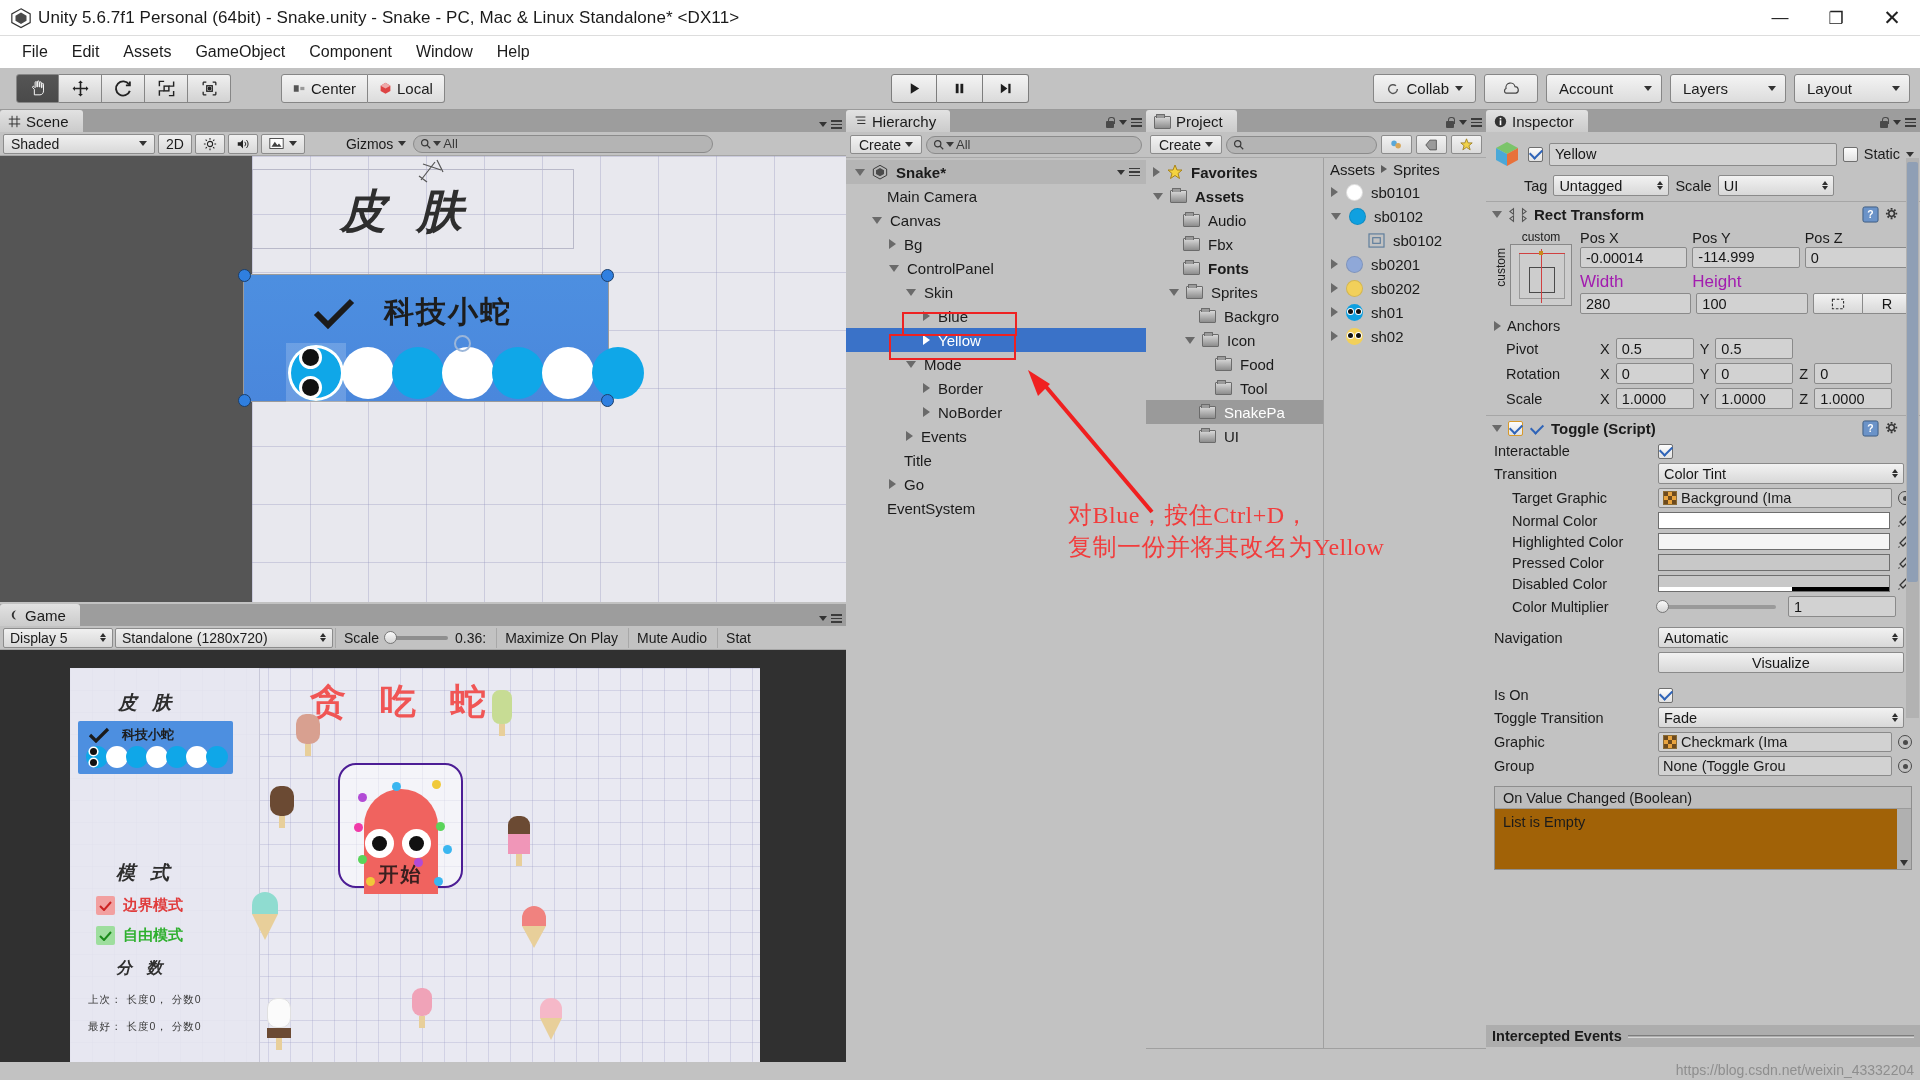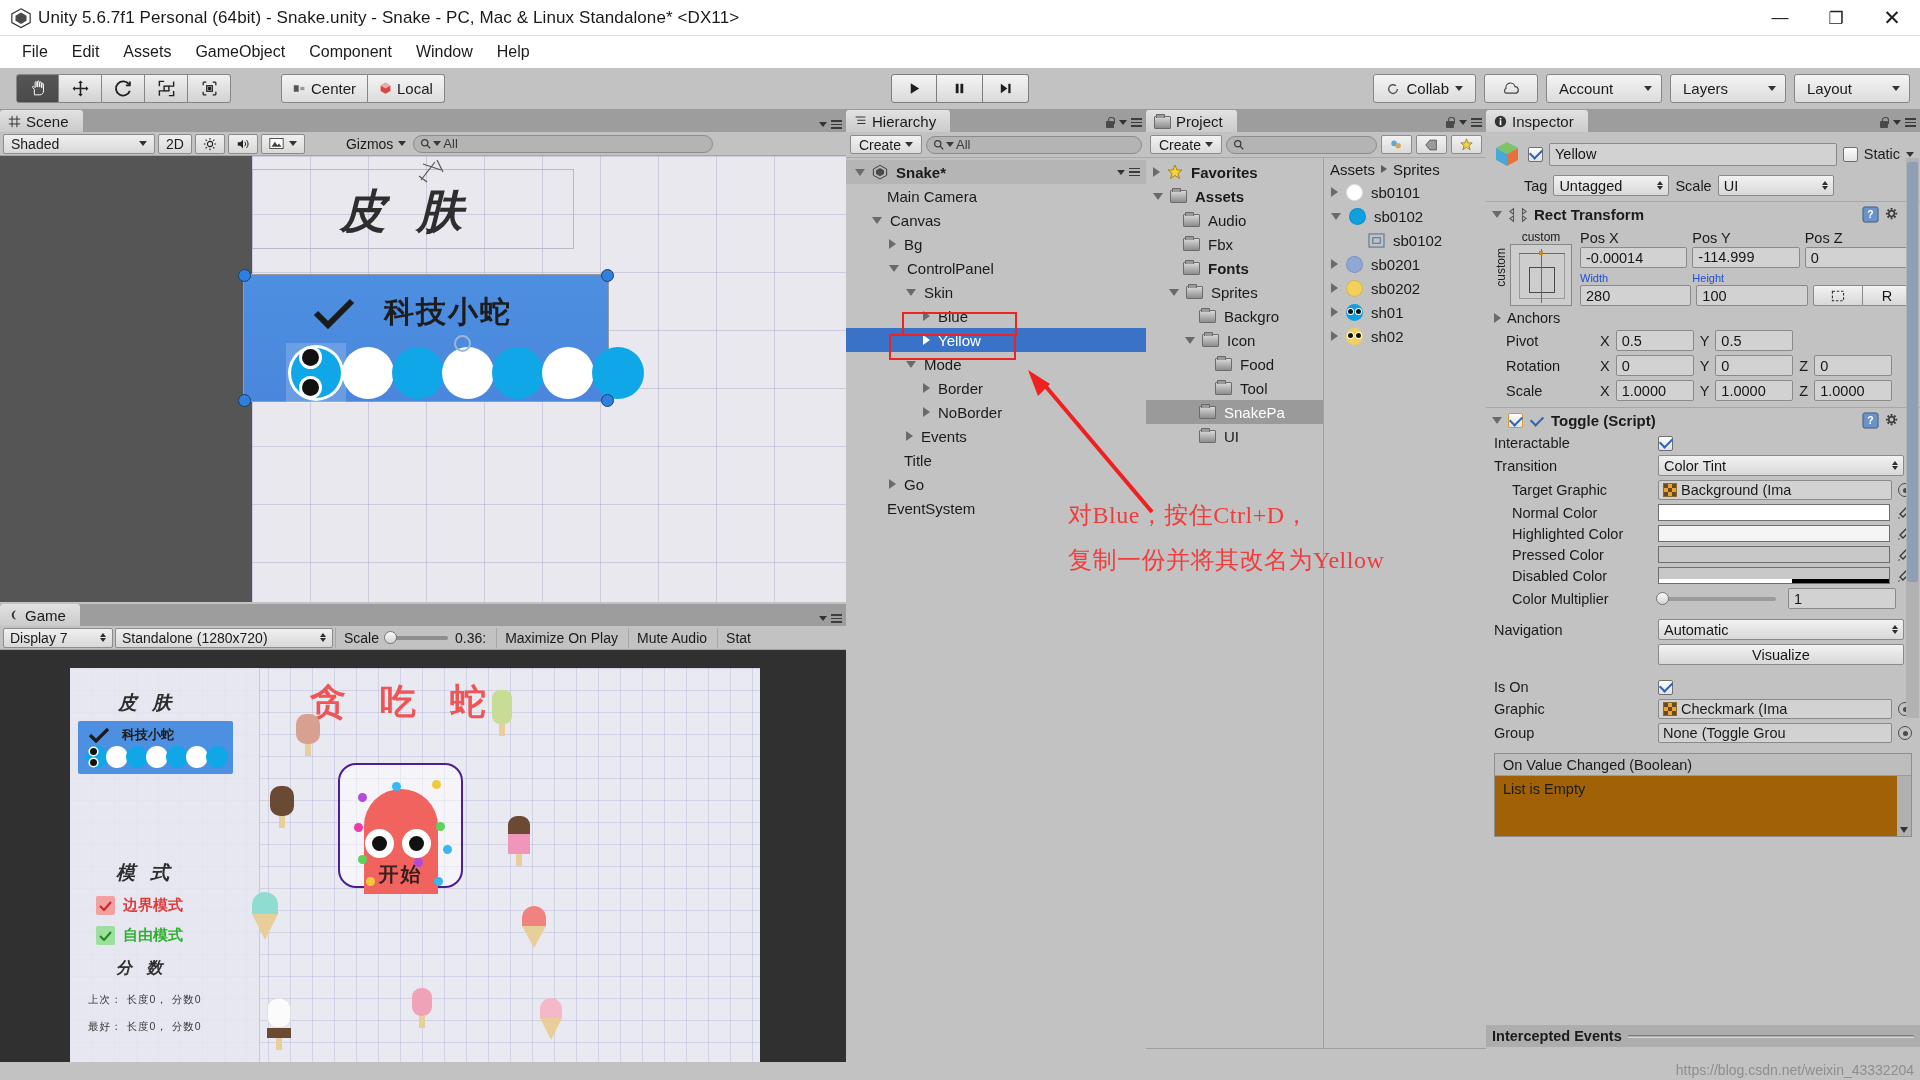--- a/index.html
+++ b/index.html
@@ -524,21 +524,21 @@
         <span class="caret"></span>
         <span class="hamb">
             <i></i>
             <i></i>
             <i></i>
           </span>
       </div>
     </div>
     <div class="game-toolbar">
       <span class="gt-drop" style="width:110px;margin-left:3px;justify-content:space-between">
-        <span>Display 7</span>
+        <span>Display 5</span>
         <span class="updown">
             <i></i>
             <i></i>
           </span>
       </span>
       <span class="gt-drop" style="width:218px;justify-content:space-between">
         <span>Standalone (1280x720)</span>
         <span class="updown">
             <i></i>
             <i></i>
@@ -1133,21 +1133,21 @@
           <div style="display:flex;gap:5px;font-size:14.5px;color:#1b1b1b">
             <span style="flex:1">Pos X</span>
             <span style="flex:1">Pos Y</span>
             <span style="flex:1">Pos Z</span>
           </div>
           <div style="display:flex;gap:5px;margin-top:1px">
             <span class="tfield" style="flex:1">-0.00014</span>
             <span class="tfield" style="flex:1">-114.999</span>
             <span class="tfield" style="flex:1">0</span>
           </div>
-          <div style="display:flex;gap:5px;font-size:11px;color:#1d4ed8;margin-top:4px">
+          <div style="display:flex;gap:5px;font-size:17px;color:#a21caf;margin-top:4px">
             <span style="flex:1">Width</span>
             <span style="flex:1">Height</span>
             <span style="flex:1"></span>
           </div>
           <div style="display:flex;gap:5px;margin-top:1px">
             <span class="tfield" style="flex:1">280</span>
             <span class="tfield" style="flex:1">100</span>
             <span style="flex:1;display:flex;gap:0">
               <span class="dropdown" style="flex:1;justify-content:center;border-radius:2px 0 0 2px">
                 <svg width="14" height="12" viewBox="0 0 16 14">
@@ -1288,20 +1288,30 @@
       <div class="grid-row">
         <span style="width:158px"></span>
         <span class="dropdown" style="flex:1;margin-right:8px;justify-content:center">Visualize</span>
       </div>
 
       <div class="grid-row" style="margin-top:10px">
         <span class="lbl" style="width:158px">Is On</span>
         <span class="ck on"></span>
       </div>
       <div class="grid-row">
+        <span class="lbl" style="width:158px">Toggle Transition</span>
+        <span class="dropdown" style="flex:1;margin-right:8px">
+          <span>Fade</span>
+          <span class="updown ud">
+              <i></i>
+              <i></i>
+            </span>
+        </span>
+      </div>
+      <div class="grid-row">
         <span class="lbl" style="width:158px">Graphic</span>
         <span class="objfield" style="flex:1">
           <span class="mini-tex"></span>
           <span>Checkmark (Ima</span>
         </span>
         <span class="radio-o"></span>
       </div>
       <div class="grid-row">
         <span class="lbl" style="width:158px">Group</span>
         <span class="objfield" style="flex:1">
@@ -1331,18 +1341,18 @@
     </div>
   </div>
 
   <div class="redbox" style="left:902px;top:312px;width:115px;height:24px"></div>
   <div class="redbox" style="left:889px;top:334px;width:127px;height:26px"></div>
   <svg style="position:absolute;left:1020px;top:370px" width="140" height="150">
     <line x1="132" y1="142" x2="22" y2="12" stroke="#f02020" stroke-width="4"></line>
     <polygon points="8,0 30,14 18,26" fill="#f02020"></polygon>
   </svg>
   <div class="anno" style="left:1068px;top:500px">对Blue，按住Ctrl+D，</div>
-  <div class="anno" style="left:1068px;top:545px">复制一份并将其改名为Yellow</div>
+  <div class="anno" style="left:1068px;top:532px">复制一份并将其改名为Yellow</div>
 
   <div class="statusbar">
     <span class="watermark">https://blog.csdn.net/weixin_43332204</span>
   </div>
 </div>
 
 </body></html>

